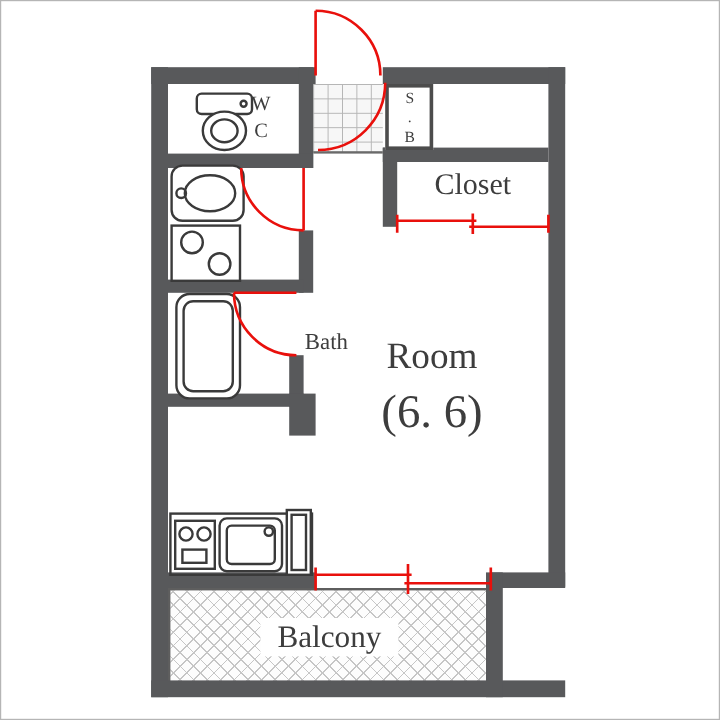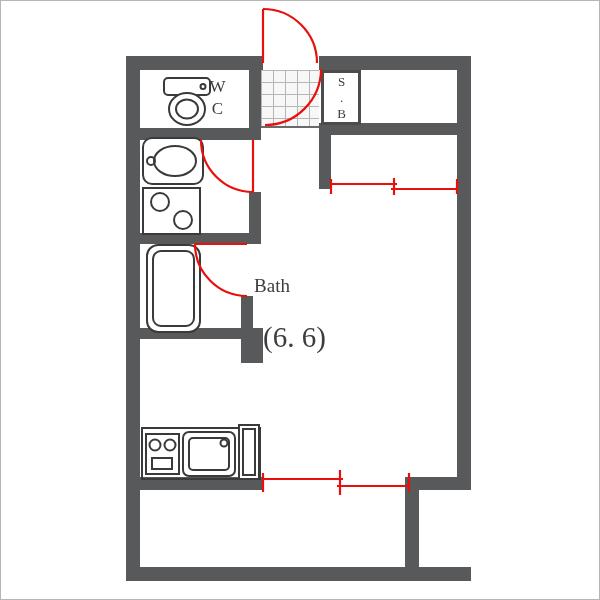--- a/index.html
+++ b/index.html
@@ -31,29 +31,32 @@
   .red{stroke:var(--door-red,#e9100c);stroke-width:2.2;fill:none;}
   .fx{stroke:var(--fixture-line,#3a3a3a);stroke-width:2;fill:#ffffff;}
   .fxn{stroke:var(--fixture-line,#3a3a3a);stroke-width:2;fill:none;}
   .lbl{position:absolute;z-index:4;color:var(--text,#3d3d3d);}
   .vtext{writing-mode:vertical-rl;text-orientation:upright;letter-spacing:3px;}
   .lbl-wc{left:206px;top:76px;font-size:17px;}
   .lbl-sb{font-size:13px;letter-spacing:1px;}
   .lbl-closet{left:330px;top:140px;width:126px;text-align:center;font-size:25px;}
   .lbl-bath{left:194px;top:274px;width:58px;text-align:center;font-size:19px;margin-left:48px;}
   .lbl-room{left:262px;top:278px;width:194px;text-align:center;font-size:31px;}
-  .lbl-size{left:262px;top:320px;width:194px;text-align:left;font-size:29px;}
+  .lbl-size{left:262px;top:320px;width:194px;text-align:center;font-size:39px;}
   .lbl-balcony{font-size:26px;background:#fff;padding:1px 14px;}
 </style>
 </head>
 <body>
 
 <div id="plan">
 
   <div class="tile" style="left:260px;top:69px;width:58px;height:57px;"></div>
+  <div class="hatch" style="left:139px;top:489px;width:265px;height:77px;">
+    <span class="lbl lbl-balcony" style="position:static;">Balcony</span>
+  </div>
 
   <div class="wall" style="left:125px;top:55px;width:137px;height:14px;"></div>
   <div class="wall" style="left:318px;top:55px;width:152px;height:14px;"></div>
   <div class="wall" style="left:125px;top:55px;width:14px;height:525px;"></div>
   <div class="wall" style="left:456px;top:55px;width:14px;height:433px;"></div>
   <div class="wall" style="left:125px;top:566px;width:345px;height:14px;"></div>
   <div class="wall" style="left:139px;top:476px;width:123px;height:13px;"></div>
   <div class="wall" style="left:408px;top:476px;width:62px;height:13px;"></div>
   <div class="wall" style="left:404px;top:476px;width:14px;height:104px;"></div>
 
@@ -144,16 +147,18 @@
     <g>
       <path class="red" d="M 262 478 L 342 478"></path>
       <path class="red" d="M 336 485 L 408 485"></path>
       <path class="red" d="M 262 472 L 262 491"></path>
       <path class="red" d="M 339 469 L 339 494"></path>
       <path class="red" d="M 408 472 L 408 491"></path>
     </g>
   </svg>
 
   <div class="lbl vtext lbl-wc">WC</div>
+  <div class="lbl lbl-closet">Closet</div>
   <div class="lbl lbl-bath">Bath</div>
+  <div class="lbl lbl-room">Room</div>
   <div class="lbl lbl-size">(6. 6)</div>
 
 </div>
 
 </body></html>

